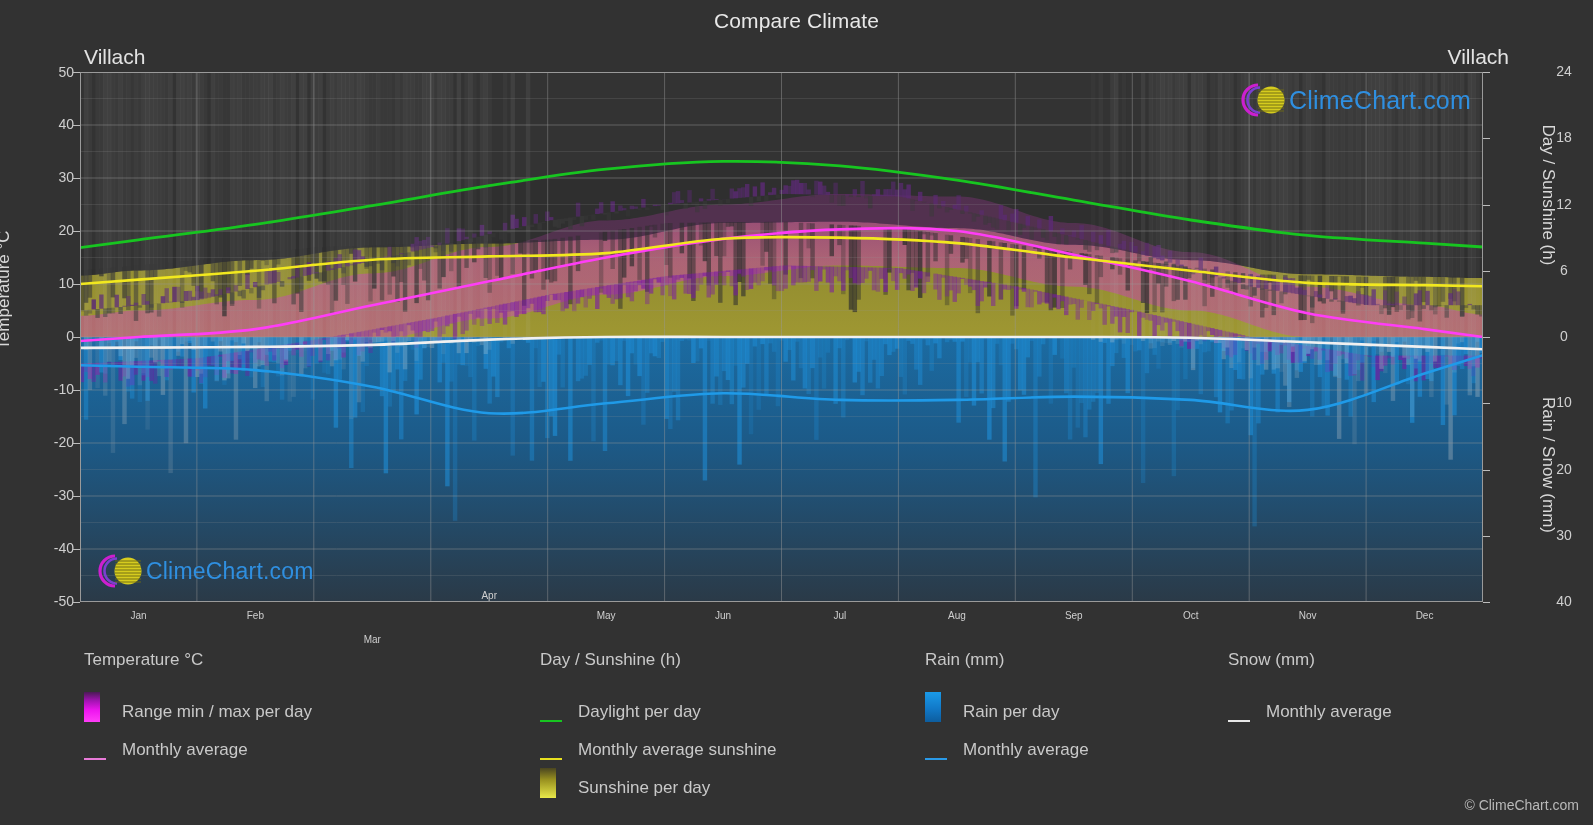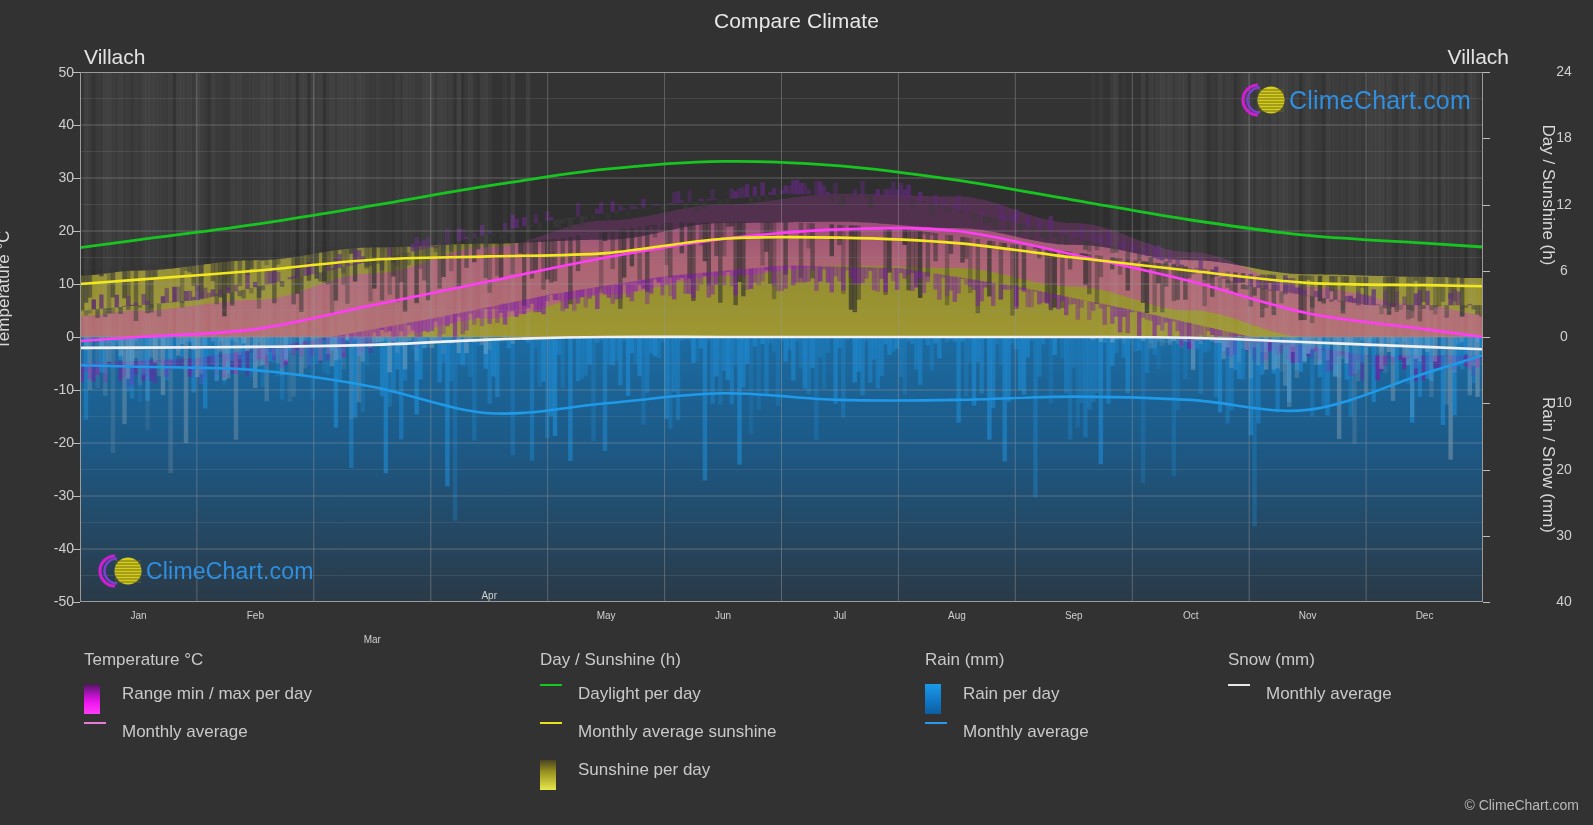--- a/index.html
+++ b/index.html
@@ -92,21 +92,21 @@
   }
   .legend-col { position: absolute; top: 0; }
   .legend-head {
     color: #c9c9c9;
     font-size: 17px;
     margin-bottom: 14px;
     white-space: nowrap;
   }
   .legend-row {
     display: flex;
-    align-items: flex-start;
+    align-items: flex-end;
     height: 38px;
     white-space: nowrap;
   }
   .legend-row .swatch-wrap {
     width: 30px;
     display: flex;
     align-items: center;
     justify-content: flex-start;
   }
   .sw-box {

